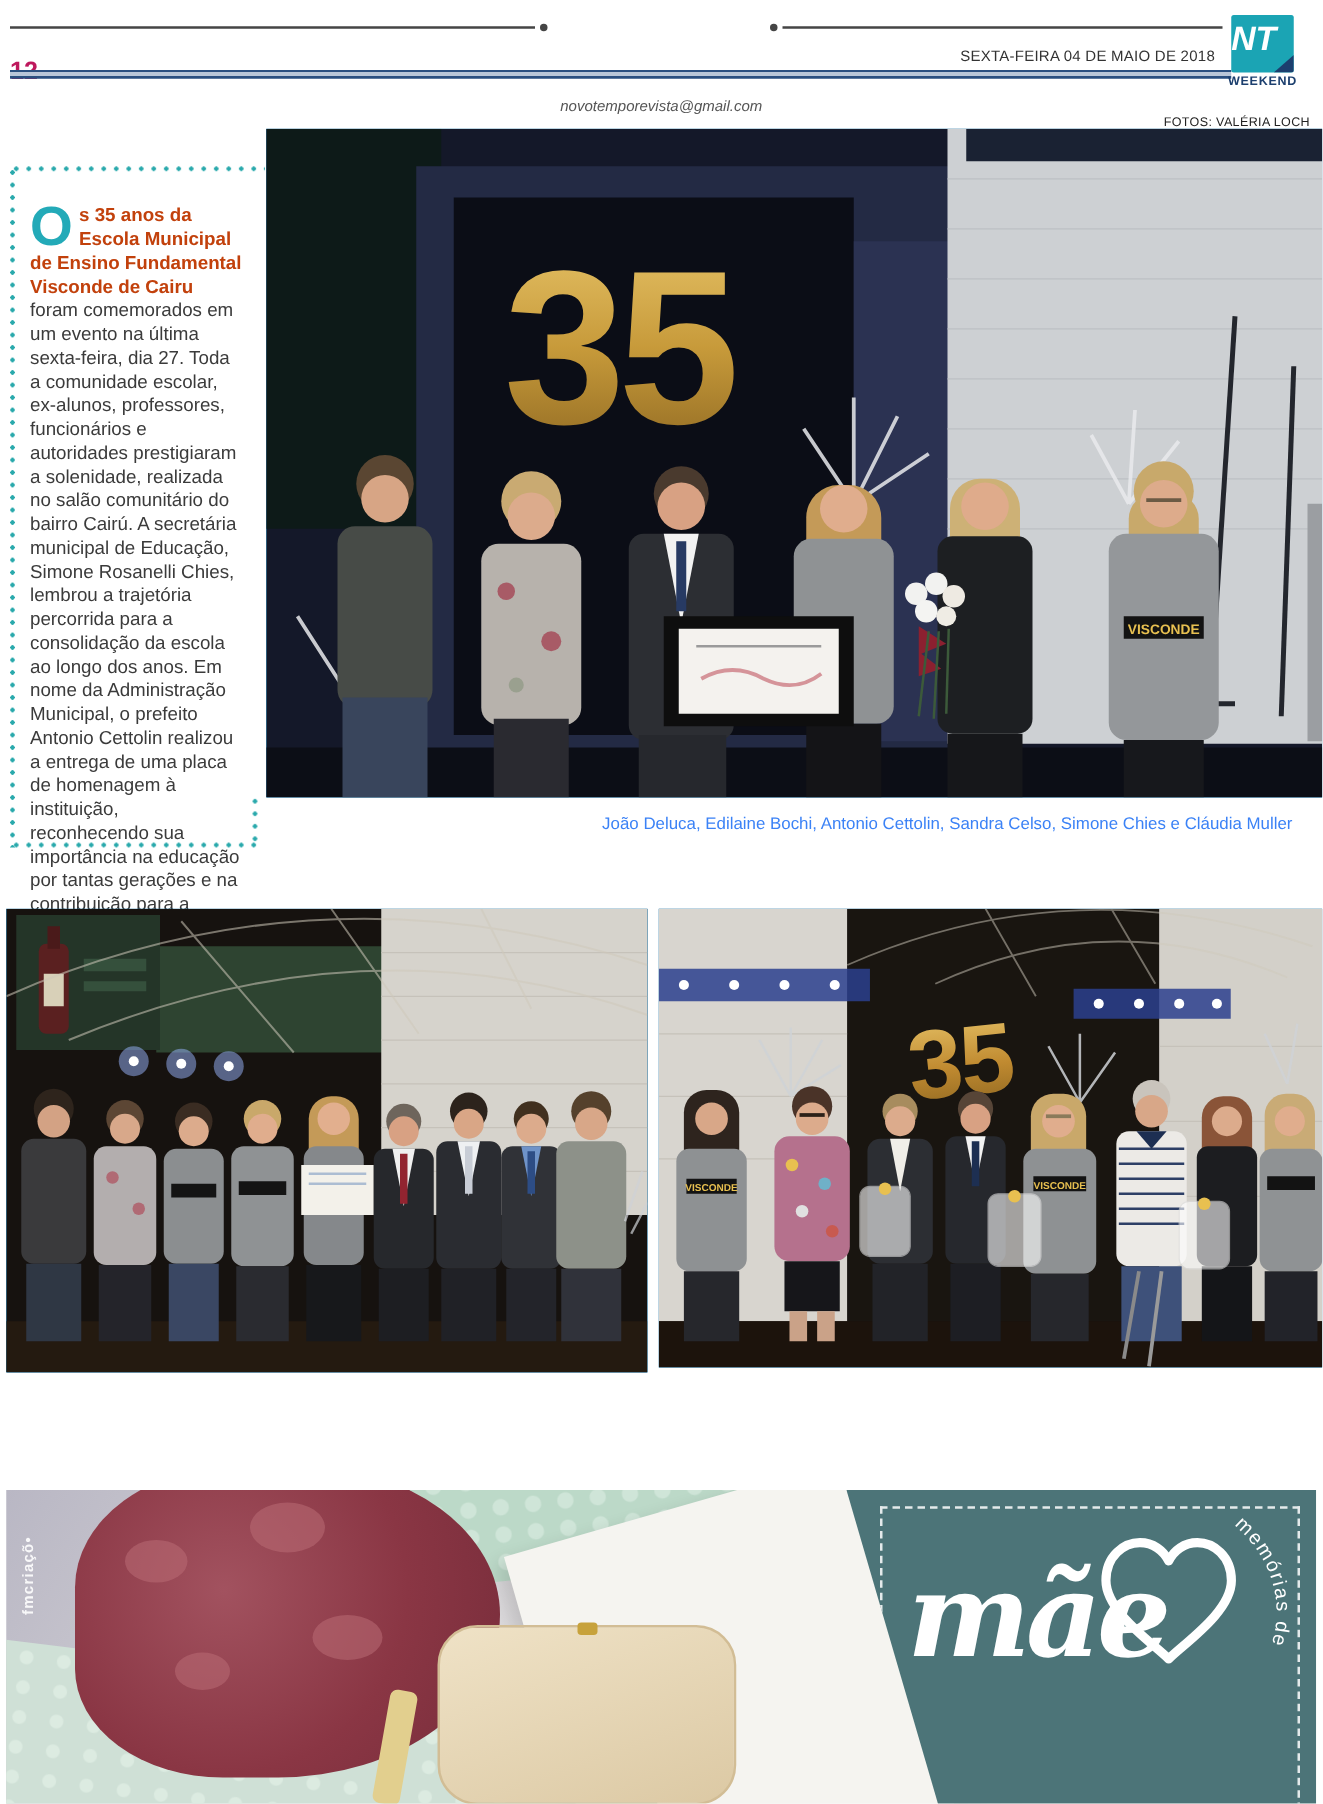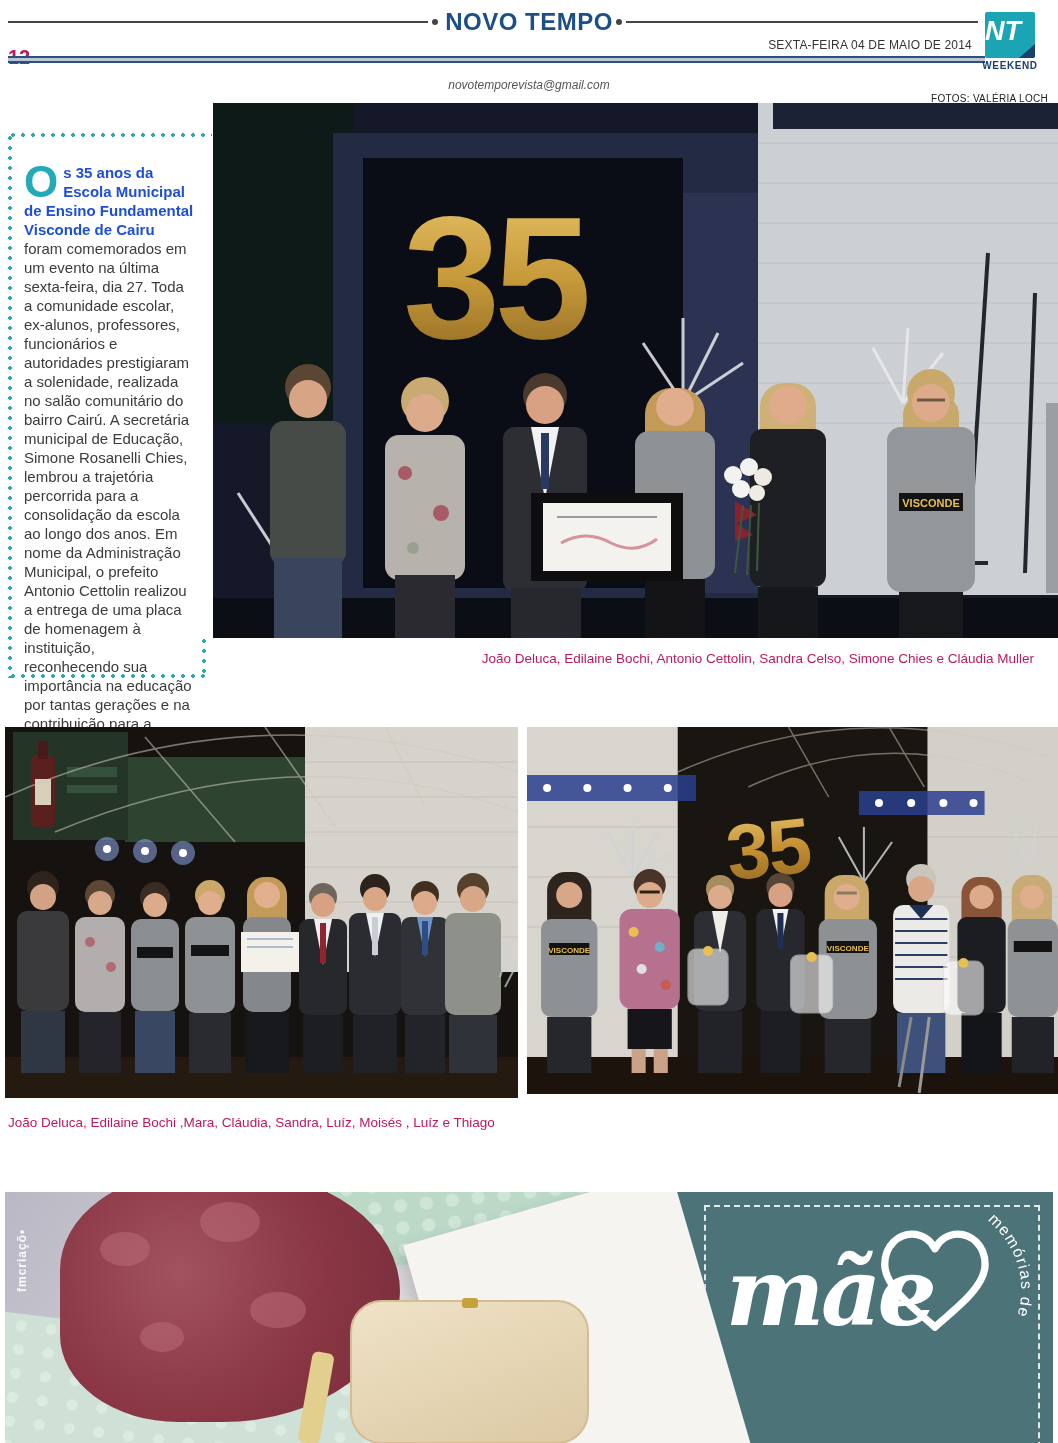--- a/index.html
+++ b/index.html
@@ -36,29 +36,29 @@
   .article-box{position:absolute;left:8px;top:133px;width:198px;height:545px;}
   .dots-h,.dots-v{position:absolute;}
   .dots-h{height:4px;background-image:radial-gradient(circle,#2aa9ac 1.6px,transparent 1.9px);
       background-size:10px 4px;background-repeat:repeat-x;}
   .dots-v{width:4px;background-image:radial-gradient(circle,#2aa9ac 1.6px,transparent 1.9px);
       background-size:4px 10px;background-repeat:repeat-y;}
   .article-text{position:absolute;left:16px;top:30px;width:170px;font-size:15px;
       line-height:19px;color:#3b3b3b;text-align:left;}
   .dropcap{float:left;font-size:44px;line-height:34px;font-weight:bold;color:#23aab8;
       margin:2px 5px 0 0;}
-  .lead-bold{font-weight:bold;color:#1d4ed8;}
+  .lead-bold{font-weight:bold;color:#c2410c;}
 
   
   .photo{position:absolute;overflow:hidden;background:#0369a1;}
   .photo svg{display:block;width:100%;height:100%;}
   .main-photo{left:213px;top:103px;width:845px;height:535px;}
   .bl-photo{left:5px;top:727px;width:513px;height:371px;}
   .br-photo{left:527px;top:727px;width:531px;height:367px;}
-  .caption{position:absolute;font-size:13.5px;color:#be185d;line-height:18px;}
+  .caption{position:absolute;font-size:13.5px;color:#3b82f6;line-height:18px;}
   .main-caption{top:650px;right:24px;}
   .bl-caption{left:8px;top:1114px;width:500px;}
   .br-caption{left:527px;top:1120px;width:500px;}
 
   
   .ad{position:absolute;left:5px;top:1192px;width:1048px;height:251px;overflow:hidden;
       background:linear-gradient(125deg,#b9b7c4 0%,#d9d7da 35%,#efeeea 70%);}
   .ad .mint-band{position:absolute;left:150px;top:-18px;width:470px;height:92px;
       background:#bcd9c8;transform:rotate(-6deg);
       background-image:radial-gradient(circle,#cfe5d8 6px,transparent 7px);background-size:26px 22px;}
@@ -92,24 +92,23 @@
 <body>
 
 <div class="page">
 
   <div class="rule rule-left">
       <span class="dot"></span>
     </div>
   <div class="rule rule-right">
       <span class="dot"></span>
     </div>
-  <div class="masthead">NOVO TEMPO</div>
   <div class="masthead-email">novotemporevista@gmail.com</div>
   <div class="page-number">12</div>
-  <div class="edition-date">SEXTA-FEIRA 04 DE MAIO DE 2014</div>
+  <div class="edition-date">SEXTA-FEIRA 04 DE MAIO DE 2018</div>
   <div class="double-line"></div>
   <div class="nt-logo">
     <span>NT</span>
   </div>
   <div class="weekend">WEEKEND</div>
 
   <div class="photo-credit">FOTOS: VALÉRIA LOCH</div>
 
   <div class="article-box">
     <div class="dots-h" style="left:0;top:0;width:204px;"></div>
@@ -340,21 +339,20 @@
         <circle cx="468" cy="162" r="16" fill="#55412c"></circle>
           <circle cx="468" cy="172" r="13" fill="#d8a788"></circle>
         <rect x="440" y="186" width="56" height="102" rx="10" fill="#8d9189"></rect>
         <rect x="444" y="288" width="48" height="58" fill="#30323a"></rect>
       </g>
       <g stroke="#cfd2d6" stroke-width="2" opacity=".7">
         <path d="M495,250 l14,-40 M500,260 l13,-25" fill="none"></path>
       </g>
     </svg>
   </figure>
-  <div class="caption bl-caption">João Deluca, Edilaine Bochi ,Mara, Cláudia, Sandra, Luíz, Moisés , Luíz e Thiago</div>
 
   <figure class="photo br-photo" style="margin:0">
     <svg viewBox="0 0 528 367" preserveAspectRatio="none">
       <defs>
         <linearGradient id="gold2" x1="0" y1="0" x2="0" y2="1">
           <stop offset="0" stop-color="#e8c56a"></stop>
             <stop offset=".55" stop-color="#c08a30"></stop>
             <stop offset="1" stop-color="#8a6420"></stop>
         </linearGradient>
       </defs>

